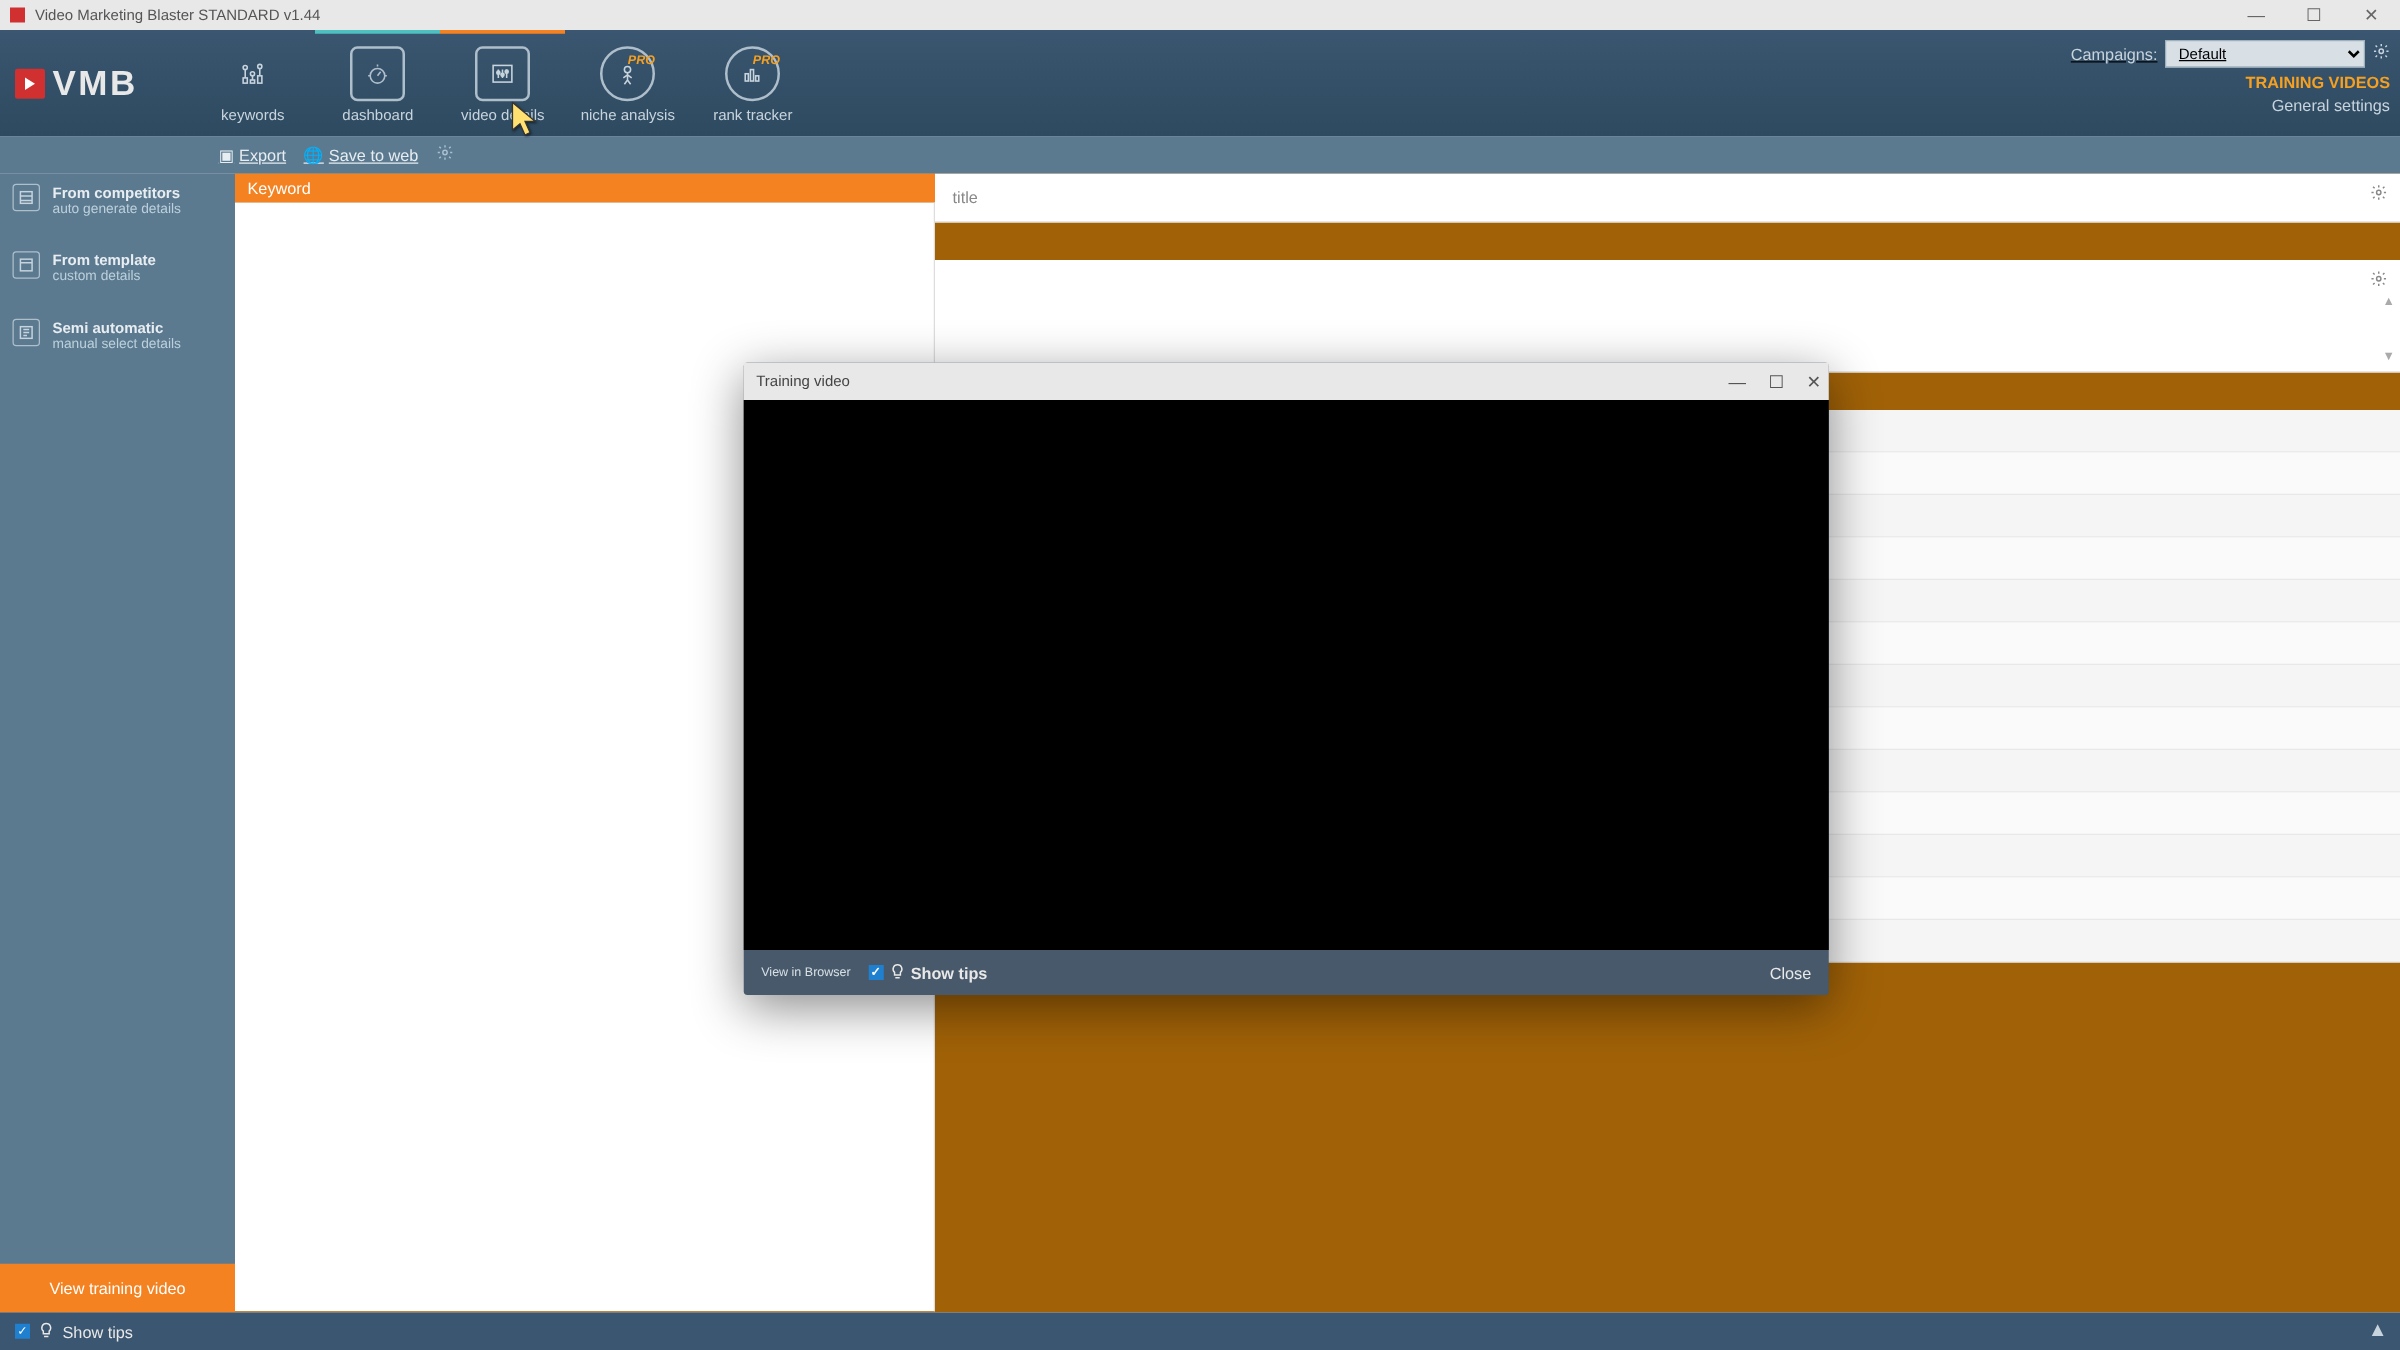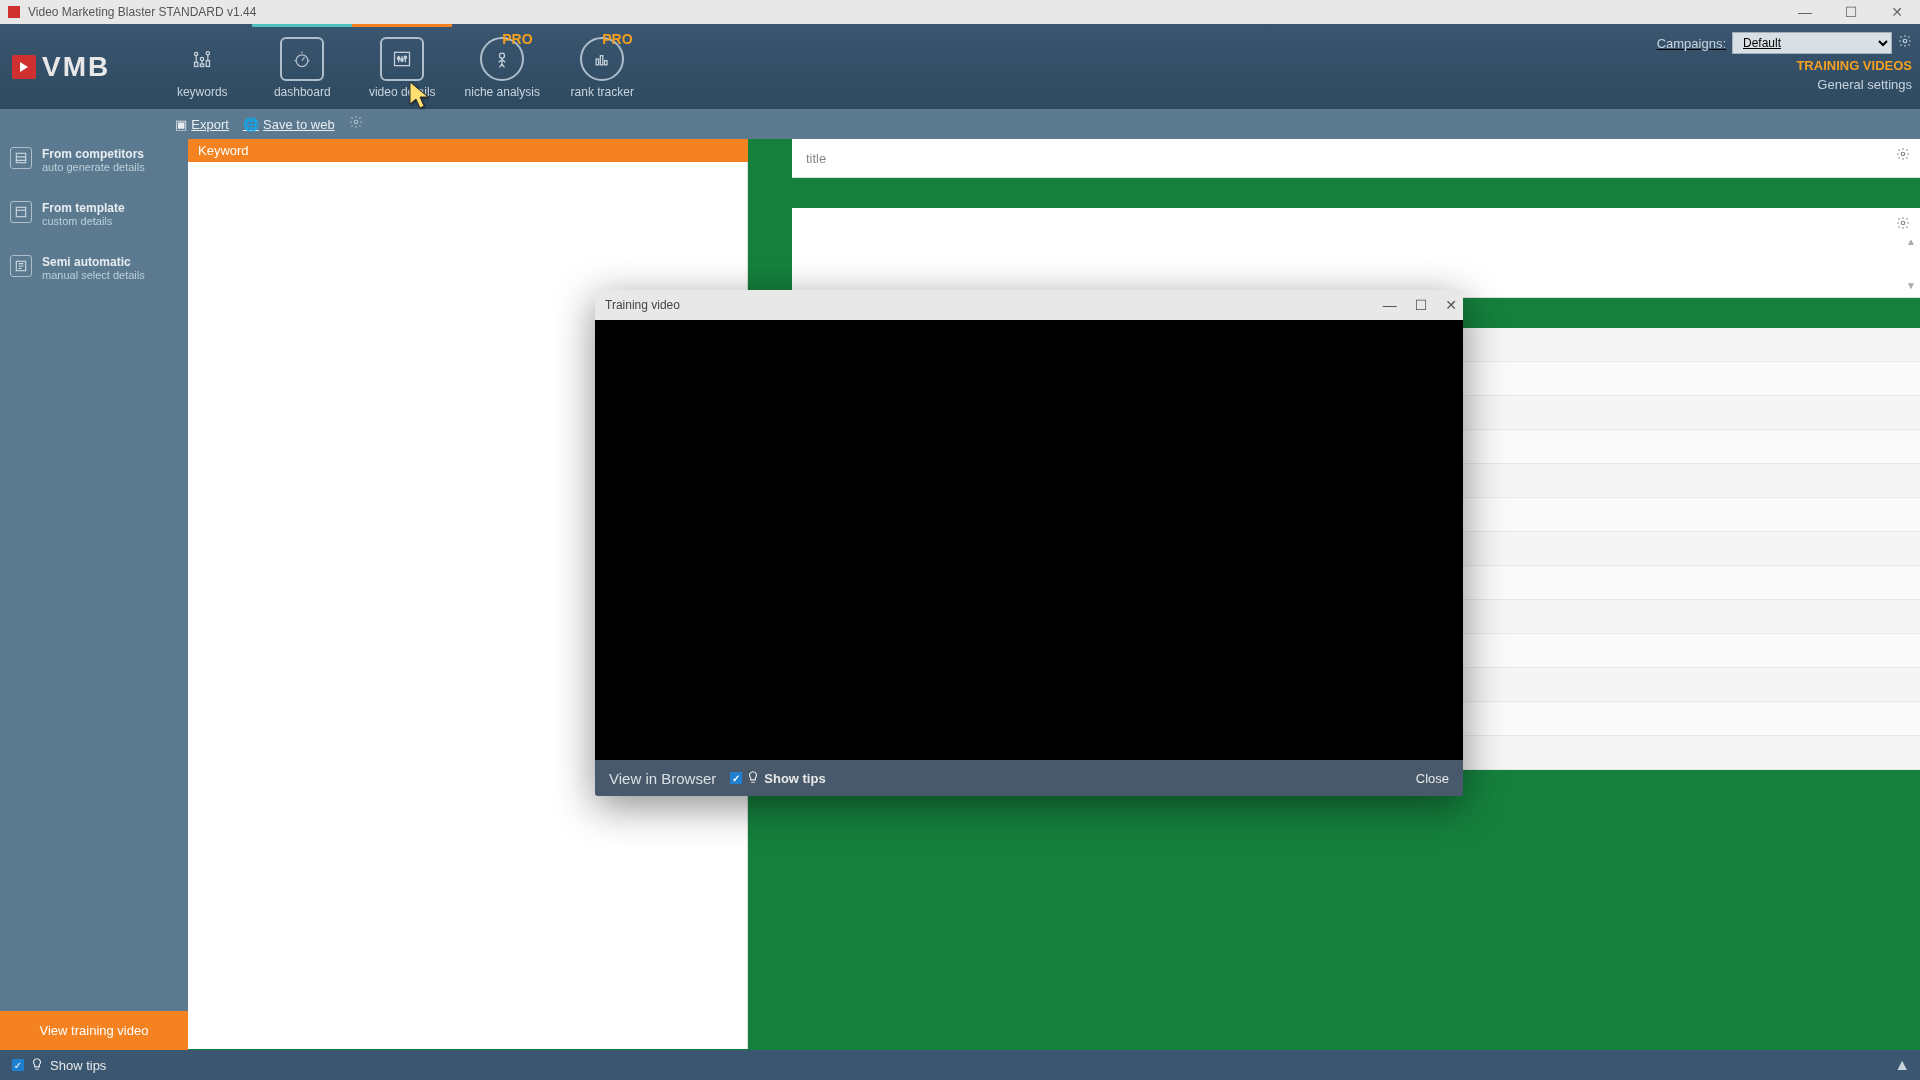--- a/index.html
+++ b/index.html
@@ -19,21 +19,21 @@
 .logo .logo-icon::after { content: ''; position: absolute; left: 8px; top: 7px; border-left: 8px solid white; border-top: 5px solid transparent; border-bottom: 5px solid transparent; }
 .logo .logo-text { color: #e8e8e8; font-size: 28px; font-weight: bold; letter-spacing: 2px; }
 
 .nav-tabs { display: flex; height: 100%; margin-left: 30px; }
 .nav-tab { width: 100px; display: flex; flex-direction: column; align-items: center; justify-content: center; color: #c8d4dd; cursor: pointer; position: relative; border-top: 3px solid transparent; }
 .nav-tab.active-border { border-top: 3px solid #4fc0c0; }
 .nav-tab.active-orange { border-top: 3px solid #f58220; }
 .nav-tab .tab-icon { width: 44px; height: 44px; border: 2px solid #aebecb; border-radius: 6px; display: flex; align-items: center; justify-content: center; margin-bottom: 4px; }
 .nav-tab .tab-icon.circle { border-radius: 50%; }
 .nav-tab .tab-label { font-size: 12px; }
-.nav-tab .pro-badge { position: absolute; top: 4px; left: 50%; font-size: 14px; color: #f5a020; font-weight: bold; }
+.nav-tab .pro-badge { position: absolute; top: 16px; left: 50%; font-size: 10px; color: #f5a020; font-weight: bold; font-style: italic; }
 
 .topnav-right { position: absolute; right: 8px; top: 8px; display: flex; flex-direction: column; align-items: flex-end; gap: 4px; }
 .campaigns-row { display: flex; align-items: center; gap: 6px; text-decoration: underline; }
 .campaigns-label { color: #c8d4dd; font-size: 13px; }
 .campaigns-select { width: 160px; height: 22px; background: #d8e0e6; border: 1px solid #a0b0bc; font-size: 12px; padding: 0 6px; }
 .gear-top { color: #c8d4dd; cursor: pointer; }
 .training-link { color: #f5a020; font-size: 13px; font-weight: bold; cursor: pointer; }
 .settings-link { color: #c8d4dd; font-size: 13px; cursor: pointer; }
 
 
@@ -44,21 +44,21 @@
 
 .main { display: flex; height: calc(100% - 24px - 85px - 30px - 30px); }
 .sidebar { width: 188px; background: #5b7a90; display: flex; flex-direction: column; gap: 12px; }
 .side-item { display: flex; align-items: flex-start; padding: 8px 10px; gap: 10px; cursor: pointer; color: #e8edf1; }
 .side-item .side-icon { width: 22px; height: 22px; border: 1px solid #aebecb; border-radius: 3px; display: flex; align-items: center; justify-content: center; flex-shrink: 0; }
 .side-item .side-text .t1 { font-size: 12px; font-weight: bold; }
 .side-item .side-text .t2 { font-size: 11px; color: #bdd0dc; }
 .sidebar .spacer { flex: 1; }
 .view-training-btn { background: #f58220; color: white; font-size: 13px; padding: 12px; text-align: center; cursor: pointer; }
 
-.content { flex: 1; background: #15803d; display: flex; gap: 44px; }
+.content { flex: 1; background: #a16207; display: flex; }
 .keyword-col { width: 560px; }
 .keyword-header { background: #f58220; color: white; font-size: 13px; padding: 4px 10px; }
 .keyword-body { background: #fff; height: calc(100% - 24px); border-right: 1px solid #ddd; }
 
 .detail-col { flex: 1; padding: 0; }
 .field-row { border-bottom: 1px solid #e0e0e0; padding: 10px 14px 10px 14px; position: relative; background: #fff; margin-bottom: 30px; }
 .field-row .field-label { font-size: 13px; color: #888; }
 .field-gear { position: absolute; right: 10px; top: 8px; color: #888; cursor: pointer; }
 .field-row.desc { height: 100px; }
 .field-row.tags { height: 90px; position: relative; }
@@ -76,21 +76,21 @@
 
 
 .modal-backdrop { position: absolute; inset: 0; pointer-events: none; }
 .modal { position: absolute; left: 595px; top: 290px; width: 868px; background: #47596a; border-radius: 3px; box-shadow: 0 10px 40px rgba(0,0,0,0.45); pointer-events: auto; }
 .modal-titlebar { height: 30px; background: #e8e8e8; display: flex; align-items: center; padding: 0 10px; position: relative; }
 .modal-titlebar .m-title { font-size: 12px; color: #444; }
 .modal-titlebar .m-controls { position: absolute; right: 6px; display: flex; gap: 18px; }
 .modal-titlebar .m-btn { color: #555; cursor: pointer; font-size: 14px; }
 .modal-video { height: 440px; background: #000; }
 .modal-footer { height: 36px; display: flex; align-items: center; padding: 0 14px; gap: 14px; }
-.modal-footer .vib { color: #d8e0e6; font-size: 15px; cursor: pointer; text-align: center; }
+.modal-footer .vib { color: #d8e0e6; font-size: 10px; cursor: pointer; text-align: center; }
 .modal-footer .st { color: #e8e8e8; font-size: 13px; font-weight: bold; display: flex; align-items: center; gap: 4px; cursor: pointer; }
 .modal-footer .st .check { width: 12px; height: 12px; background: #2080d0; display: flex; align-items: center; justify-content: center; color: white; font-size: 10px; }
 .modal-footer .spacer { flex: 1; }
 .modal-footer .close-btn { color: #e8e8e8; font-size: 13px; cursor: pointer; }
 
 
 .cursor { position: absolute; left: 408px; top: 80px; z-index: 9999; pointer-events: none; }
 .cursor svg { filter: drop-shadow(1px 1px 1px rgba(0,0,0,0.5)); }
 
 

